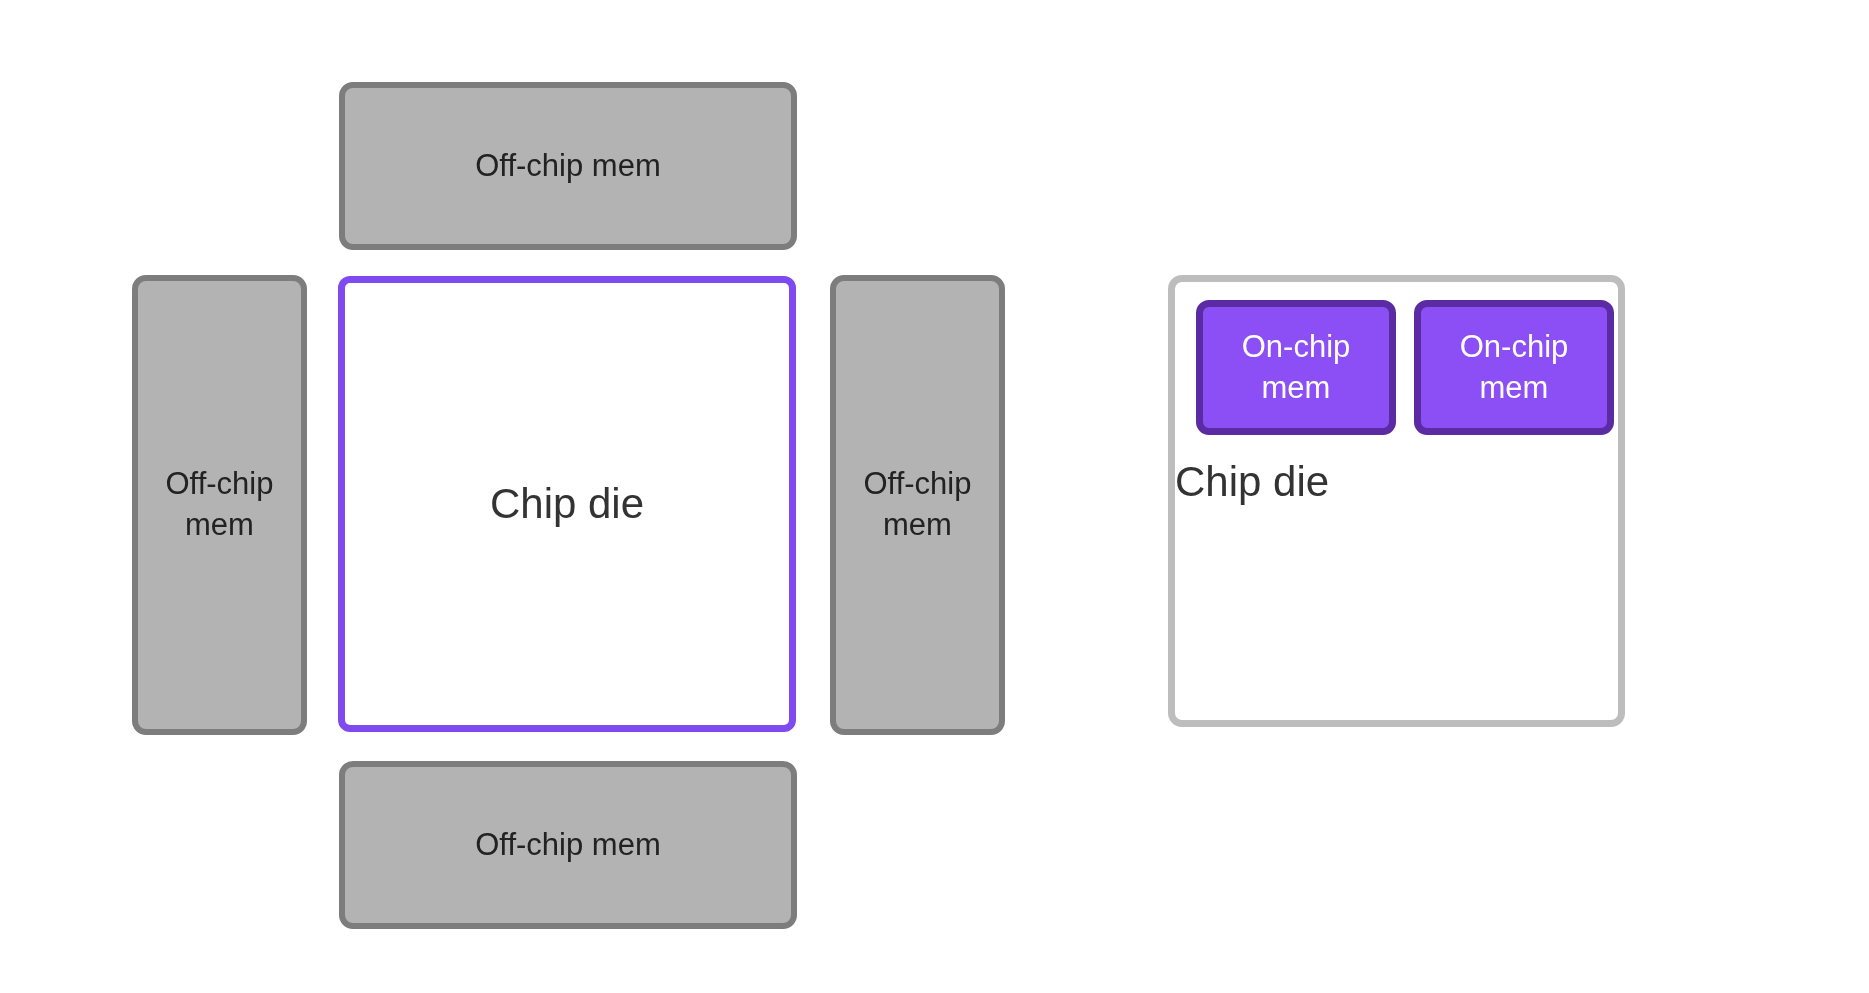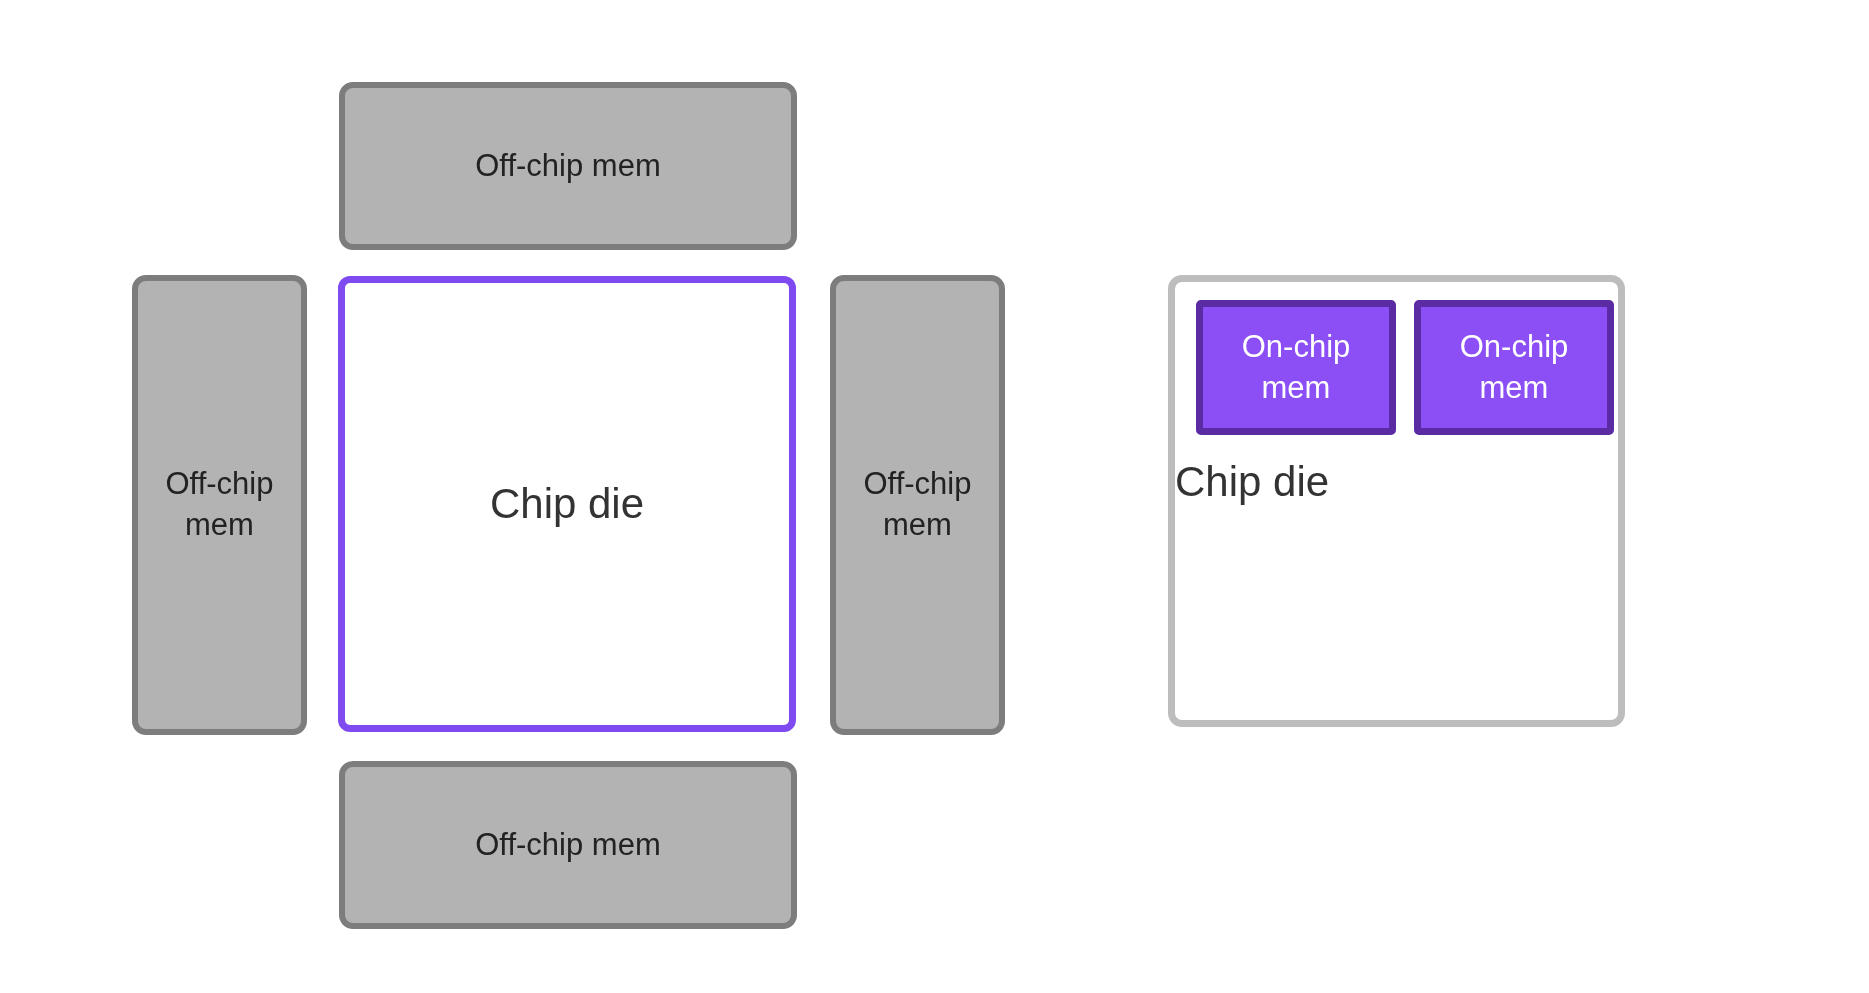--- a/index.html
+++ b/index.html
@@ -63,21 +63,21 @@
     color: #333333;
     font-size: 42px;
     line-height: 1.2;
     white-space: nowrap;
   }
 
   
   .onchip {
     background: #8b4ff5;
     border: 7px solid #5a2ba3;
-    border-radius: 5px;
+    border-radius: 13px;
     color: #ffffff;
     font-size: 31px;
     line-height: 1.32;
   }
 
   .lbl {
     pointer-events: none;
   }
 </style>
 </head>

